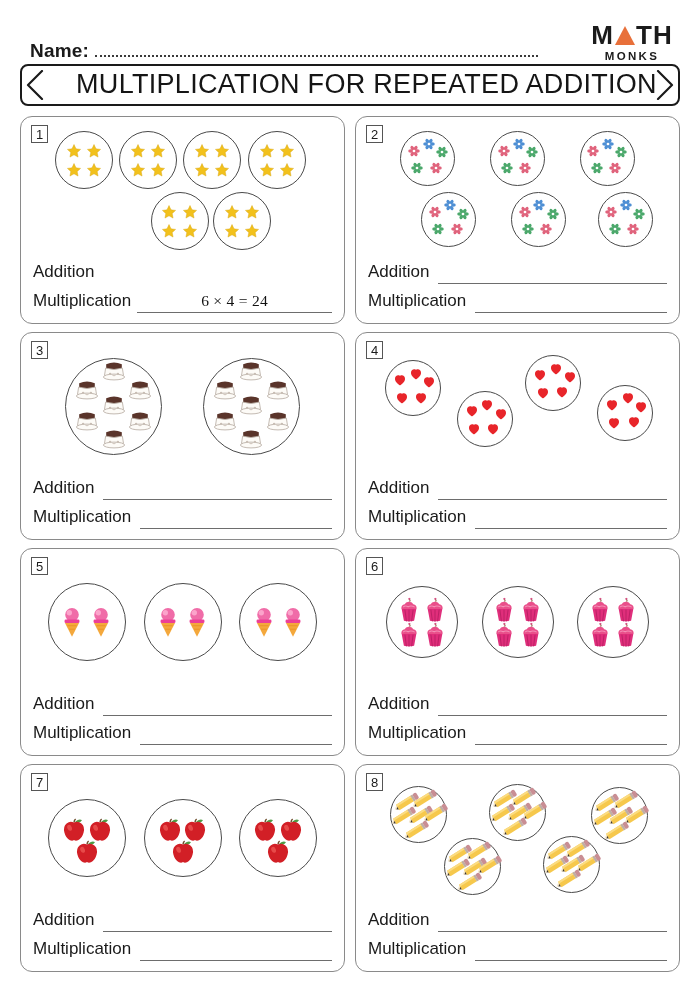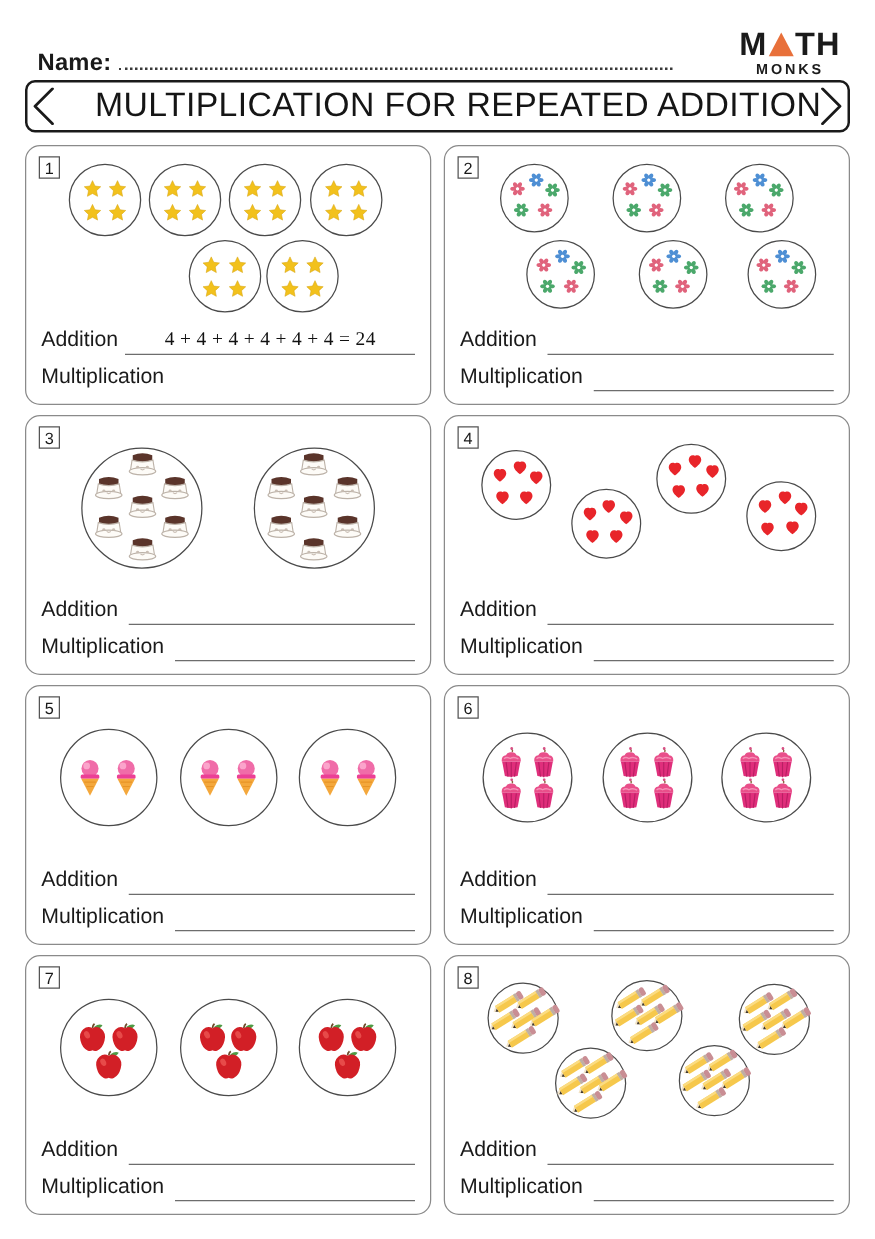--- a/index.html
+++ b/index.html
@@ -384,26 +384,26 @@
               <svg class="star" width="15" height="15" viewBox="0 0 24 24">
                 <path d="M12 1.6l3.2 6.9 7.3.9-5.4 5 1.4 7.3L12 18.1 5.5 21.7l1.4-7.3-5.4-5 7.3-.9z" fill="#F2C11C" stroke="#D9A50F" stroke-width=".7" stroke-linejoin="round"></path>
               </svg>
             </div>
           </div>
         </div>
       </div>
       <div class="lines">
         <div class="ansrow has-answer">
           <span class="lbl">Addition</span>
-          <span class="blank">
-            <span class="filled">4 + 4 + 4 + 4 + 4 + 4 = 24</span>
-          </span>
         </div>
         <div class="ansrow has-answer">
           <span class="lbl">Multiplication</span>
+          <span class="blank">
+            <span class="filled">6 × 4 = 24</span>
+          </span>
         </div>
       </div>
     </div>
     <div class="card">
       <div class="qnum">2</div>
       <div class="art">
         <div class="group" style="width: 55px; height: 55px; left: calc(20% - 27.5px); top: calc(26% - 27.5px);">
           <div class="items">
             <div class="item" style="left: 24%; top: 36%;">
               <svg class="flower" width="13" height="13" viewBox="0 0 24 24">

